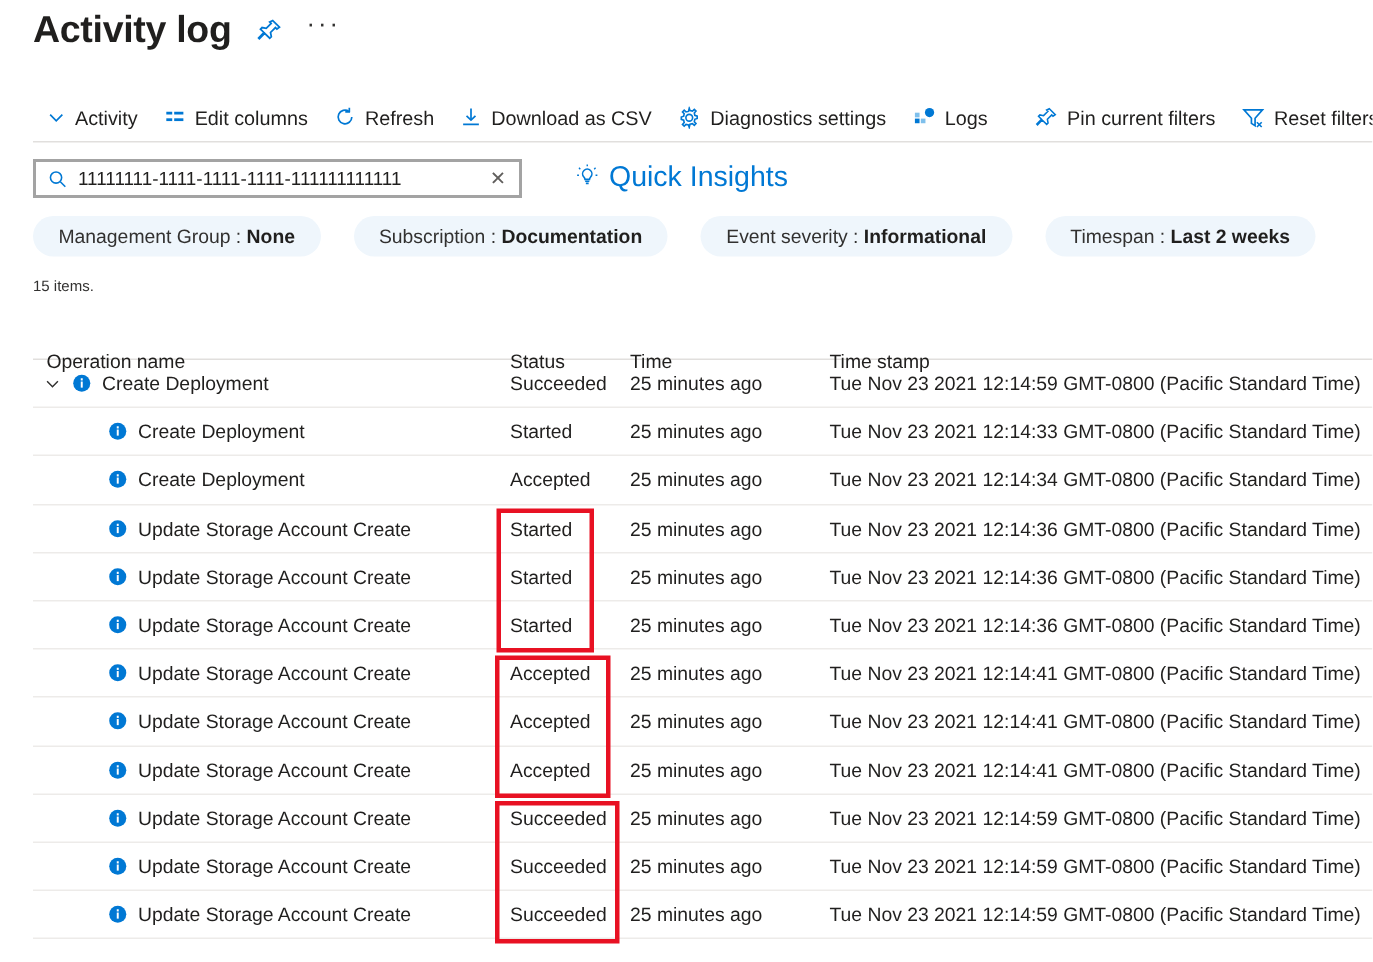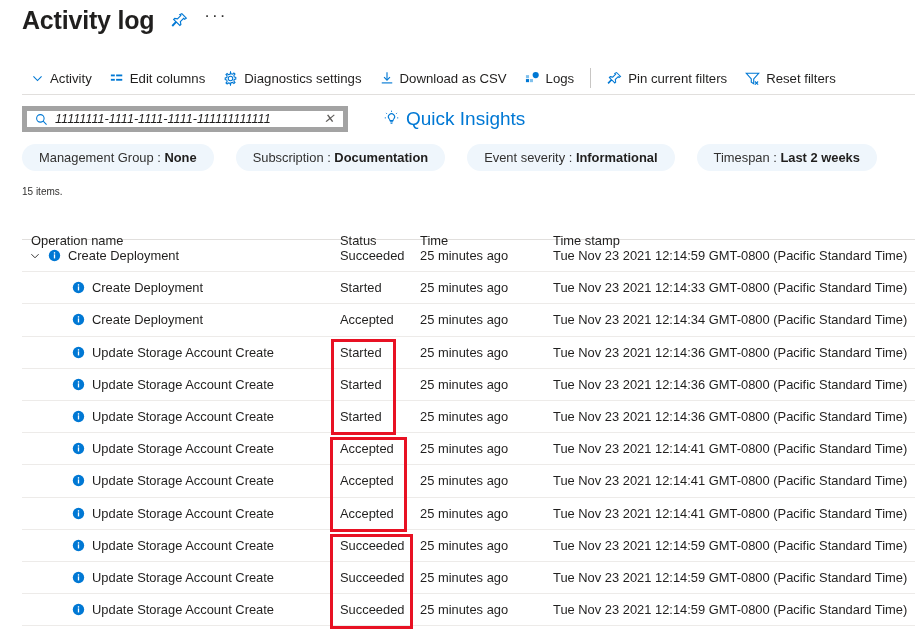--- a/index.html
+++ b/index.html
@@ -45,22 +45,22 @@
   .cmd-sep {
     width: 1px; height: 20px; background: #c8c6c4; margin: 0 7px;
   }
   .cmdbar-underline {
     position: absolute; left: 22px; top: 94px; width: 893px; height: 1px; background: #e1dfdd;
   }
 
   
   .search-row { position: absolute; left: 22px; top: 106px; display: flex; align-items: center; }
   .search-box {
-    width: 326px; height: 26px; border: 5px solid #a3a3a3; background: #fff;
-    display: flex; align-items: center; padding: 0 6px 0 8px; gap: 7px; font-style: italic;
+    width: 326px; height: 26px; border: 2px solid #a3a3a3; background: #fff;
+    display: flex; align-items: center; padding: 0 6px 0 8px; gap: 7px;
   }
   .search-box .mag { color: #0078d4; display: inline-flex; flex: 0 0 auto; }
   .search-text {
     flex: 1 1 auto; font-size: 12.6px; color: #201f1e; white-space: nowrap;
     overflow: hidden; line-height: 24px;
   }
   .search-clear {
     flex: 0 0 auto; color: #605e5c; font-size: 13px; cursor: pointer;
     width: 16px; text-align: center; line-height: 16px;
   }
@@ -147,40 +147,49 @@
         <svg width="14" height="14" viewBox="0 0 16 16" fill="#0078d4">
           <rect x="1" y="4" width="4.5" height="2.1"></rect>
             <rect x="7" y="4" width="7" height="2.1"></rect>
           <rect x="1" y="9" width="4.5" height="2.1"></rect>
             <rect x="7" y="9" width="7" height="2.1"></rect>
         </svg>
       </span>
       <span>Edit columns</span>
     </div>
 
-
-    <div class="cmd">
-      <span class="ic">
-        <svg width="15" height="15" viewBox="0 0 16 16" fill="none" stroke="#0078d4" stroke-width="1.15">
-          <circle cx="8" cy="8" r="2.4"></circle>
-          <path d="M8 1.2l.55 1.7 1.75.35 1.3-1.2 1.2 1.2-1.2 1.3.35 1.75 1.7.55v1.7l-1.7.55-.35 1.75 1.2 1.3-1.2 1.2-1.3-1.2-1.75.35L8 14.8l-.55-1.7-1.75-.35-1.3 1.2-1.2-1.2 1.2-1.3L4.05 9.7l-1.7-.55v-1.7l1.7-.55.35-1.75-1.2-1.3 1.2-1.2 1.3 1.2 1.75-.35z"></path>
-        </svg>
-      </span>
-      <span>Diagnostics settings</span>
+    <div class="cmd">
+      <span class="ic">
+        <svg width="14" height="14" viewBox="0 0 16 16" fill="none" stroke="#0078d4" stroke-width="1.3">
+          <path d="M13.2 8A5.2 5.2 0 1 1 11 3.7"></path>
+            <path d="M11.3 1v3.1H8.2" stroke-linejoin="round"></path>
+        </svg>
+      </span>
+      <span>Refresh</span>
     </div>
 
     <div class="cmd">
       <span class="ic">
         <svg width="14" height="14" viewBox="0 0 16 16" fill="none" stroke="#0078d4" stroke-width="1.3">
           <path d="M8 1.5v8.5"></path>
             <path d="M4.6 7.1L8 10.4l3.4-3.3"></path>
             <path d="M2 13.6h12"></path>
         </svg>
       </span>
       <span>Download as CSV</span>
+    </div>
+
+    <div class="cmd">
+      <span class="ic">
+        <svg width="15" height="15" viewBox="0 0 16 16" fill="none" stroke="#0078d4" stroke-width="1.15">
+          <circle cx="8" cy="8" r="2.4"></circle>
+          <path d="M8 1.2l.55 1.7 1.75.35 1.3-1.2 1.2 1.2-1.2 1.3.35 1.75 1.7.55v1.7l-1.7.55-.35 1.75 1.2 1.3-1.2 1.2-1.3-1.2-1.75.35L8 14.8l-.55-1.7-1.75-.35-1.3 1.2-1.2-1.2 1.2-1.3L4.05 9.7l-1.7-.55v-1.7l1.7-.55.35-1.75-1.2-1.3 1.2-1.2 1.3 1.2 1.75-.35z"></path>
+        </svg>
+      </span>
+      <span>Diagnostics settings</span>
     </div>
 
     <div class="cmd">
       <span class="ic">
         <svg width="15" height="15" viewBox="0 0 16 16" fill="#0078d4">
           <rect x="1" y="8.6" width="3.3" height="3.3"></rect>
           <rect x="5.2" y="8.6" width="3.3" height="3.3" fill="#7fc0ec"></rect>
           <rect x="1" y="4.4" width="3.3" height="3.3" fill="#7fc0ec"></rect>
           <circle cx="11.4" cy="4.3" r="3.3"></circle>
         </svg>

